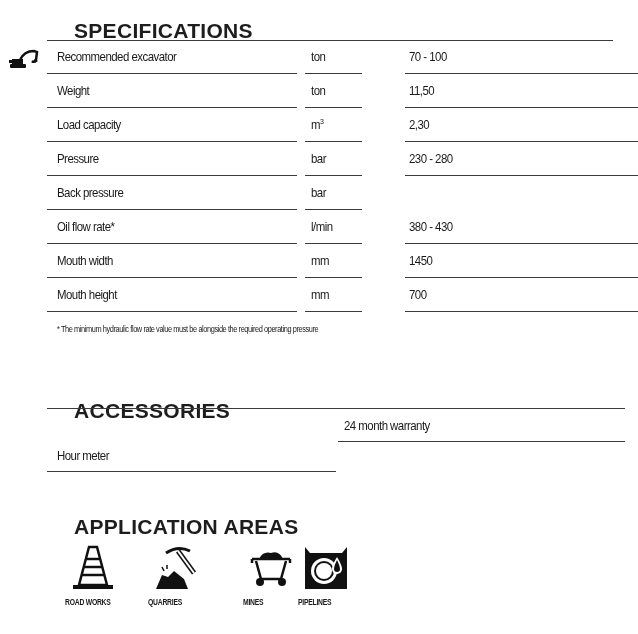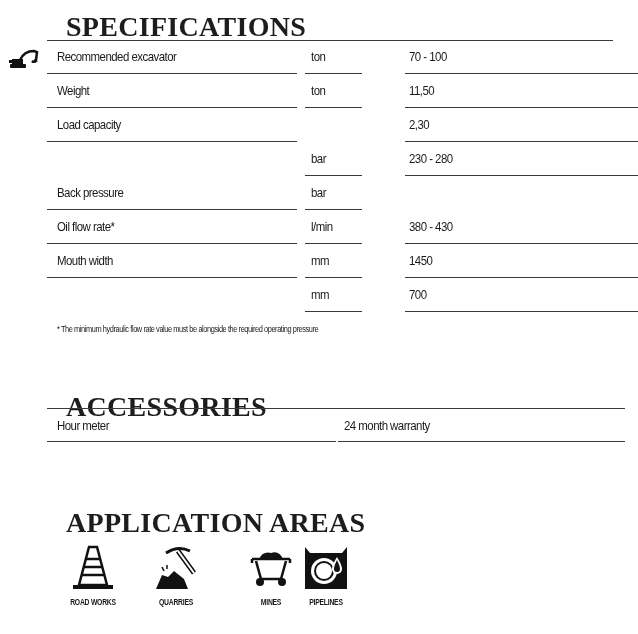--- a/index.html
+++ b/index.html
@@ -1,40 +1,40 @@
 <!DOCTYPE html>
 <html><head>
 <meta charset="utf-8">
 <style>
   html, body { margin: 0; padding: 0; background: #ffffff; }
   body { width: 638px; height: 634px; position: relative; overflow: hidden;
          font-family: "Liberation Sans", sans-serif; color: #1a1a1a; }
-  .h1 { position: absolute; left: 58px; font-family: Liberation Serif, serif;
-        font-weight: bold; font-size: 28px; letter-spacing: 0.3px; color: #1d1d1d; margin: 8px; }
+  .h1 { position: absolute; left: 58px; font-family: Liberation Sans, sans-serif;
+        font-weight: bold; font-size: 21px; letter-spacing: 0.3px; color: #1d1d1d; margin: 16px; }
   .cond { font-family: "Liberation Sans", sans-serif; font-size: 13px; letter-spacing: -0.6px;
           transform: scaleX(0.88); transform-origin: left center; display: inline-block; white-space: nowrap; }
   .spec-table { position: absolute; left: 47px; top: 40px; width: 566px; }
   .spec-row { position: relative; height: 34px; }
   .cell { position: absolute; top: 0; height: 33px; border-bottom: 1.5px solid #3a3a3a; }
   .c1 { left: 0; width: 250px; }
   .c2 { left: 258px; width: 57px; }
   .c3 { left: 322px; width: 244px; margin-left: 36px; }
   .top-line { position: absolute; top: 0; height: 0; border-top: 1.5px solid #3a3a3a; }
   .cell span.cond { position: absolute; top: 9px; }
   .c1 span.cond { left: 10px; }
   .c2 span.cond { left: 6px; }
   .c3 span.cond { left: 4px; }
   sup { font-size: 8px; }
   .excavator-icon { position: absolute; left: 8px; top: 47px; width: 32px; height: 24px; }
   .footnote { position: absolute; left: 57px; top: 324px; font-size: 9px; letter-spacing: -0.5px;
               transform: scaleX(0.82); transform-origin: left center; white-space: nowrap; }
   .acc-line-top { position: absolute; left: 47px; top: 408px; width: 578px; border-top: 1.5px solid #3a3a3a; }
   .acc-cell { position: absolute; top: 410px; height: 31px; border-bottom: 1.5px solid #3a3a3a; }
   .acc-cell span.cond { position: absolute; top: 8px; left: 10px; }
-  .app-item { position: absolute; top: 545px; width: 70px; text-align: center; }
+  .app-item { position: absolute; top: 545px; width: 70px; text-align: left; }
   .app-item svg { display: block; margin: 0 auto; }
   .app-label { display: block; margin-top: 6px; font-size: 8.5px; font-weight: bold; letter-spacing: -0.3px;
                transform: scaleX(0.8); white-space: nowrap; }
 </style>
 </head>
 <body>
 
 <h1 class="h1" style="top:3px;">SPECIFICATIONS</h1>
 
 <svg class="excavator-icon" viewBox="0 0 32 24">
@@ -67,25 +67,31 @@
         <span class="cond">ton</span>
       </div>
     <div class="cell c3">
         <span class="cond">11,50</span>
       </div>
   </div>
   <div class="spec-row">
     <div class="cell c1">
         <span class="cond">Load capacity</span>
       </div>
+    <div class="cell c2">
+        <span class="cond"><span>m</span><sup>3</sup></span>
+      </div>
     <div class="cell c3">
         <span class="cond">2,30</span>
       </div>
   </div>
   <div class="spec-row">
+    <div class="cell c1">
+        <span class="cond">Pressure</span>
+      </div>
     <div class="cell c2">
         <span class="cond">bar</span>
       </div>
     <div class="cell c3">
         <span class="cond">230 - 280</span>
       </div>
   </div>
   <div class="spec-row">
     <div class="cell c1">
         <span class="cond">Back pressure</span>
@@ -110,34 +116,37 @@
         <span class="cond">Mouth width</span>
       </div>
     <div class="cell c2">
         <span class="cond">mm</span>
       </div>
     <div class="cell c3">
         <span class="cond">1450</span>
       </div>
   </div>
   <div class="spec-row">
+    <div class="cell c1">
+        <span class="cond">Mouth height</span>
+      </div>
     <div class="cell c2">
         <span class="cond">mm</span>
       </div>
     <div class="cell c3">
         <span class="cond">700</span>
       </div>
   </div>
 </div>
 
 <div class="footnote">* The minimum hydraulic flow rate value must be alongside the required operating pressure</div>
 
 <h1 class="h1" style="top:383px;">ACCESSORIES</h1>
 <div class="acc-line-top"></div>
-<div class="acc-cell" style="left:47px;width:289px;">
+<div class="acc-cell" style="left:47px;width:289px;margin-top:30px;">
   <span class="cond">Hour meter</span>
 </div>
 <div class="acc-cell" style="left:338px;width:287px;">
   <span class="cond" style="left:6px;">24 month warranty</span>
 </div>
 
 <h1 class="h1" style="top:499px;">APPLICATION AREAS</h1>
 
 <div class="app-item" style="left:58px;">
   <svg width="44" height="46" viewBox="0 0 44 46">

